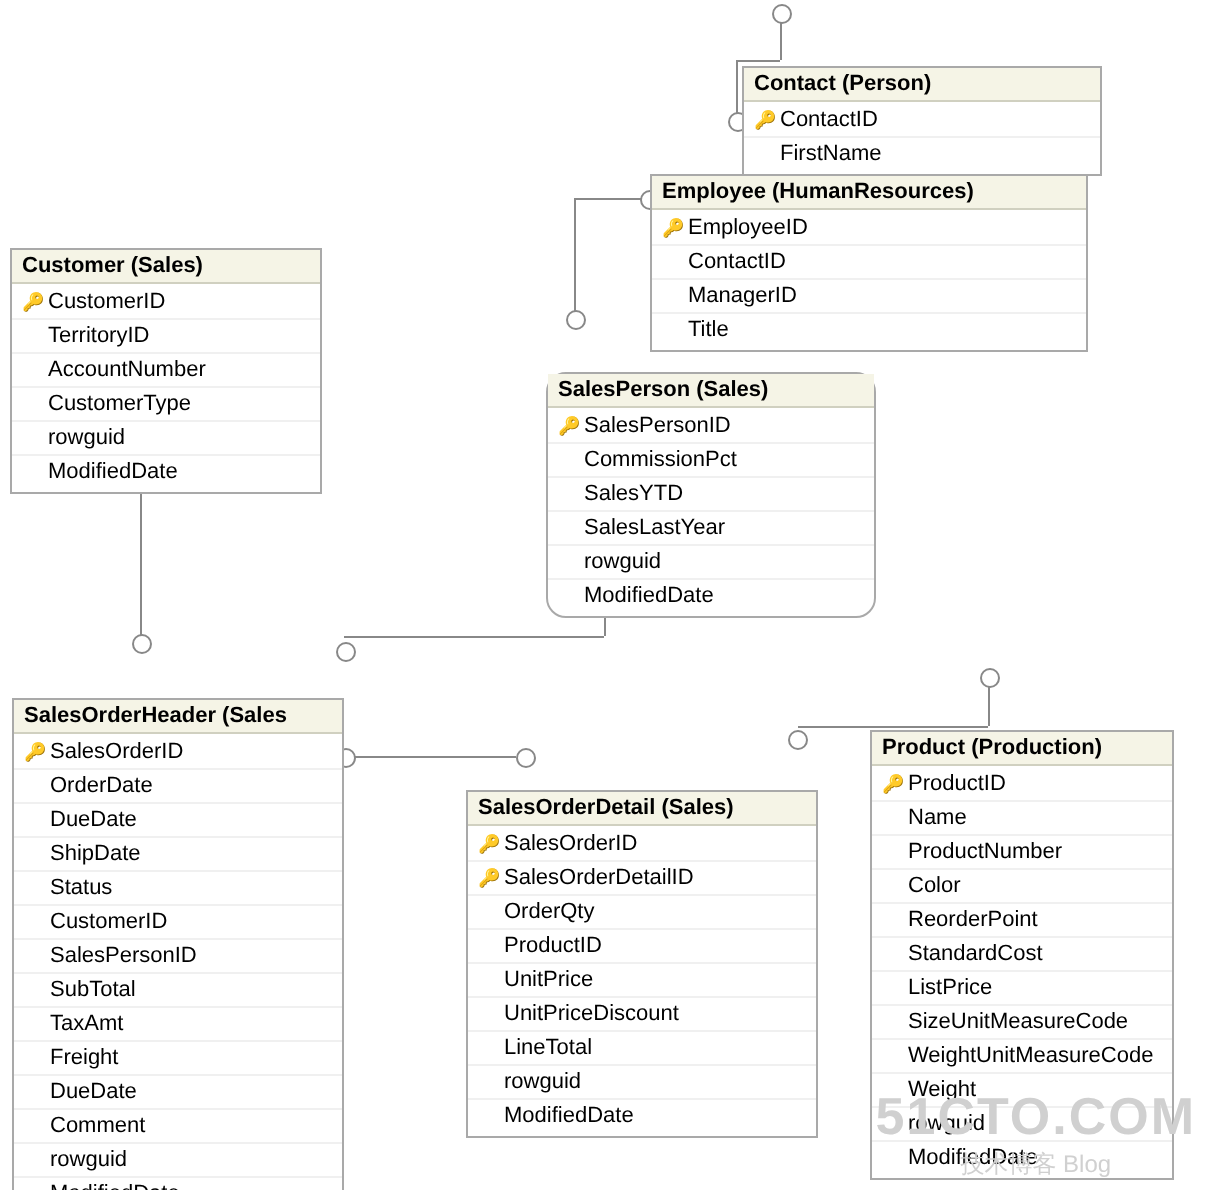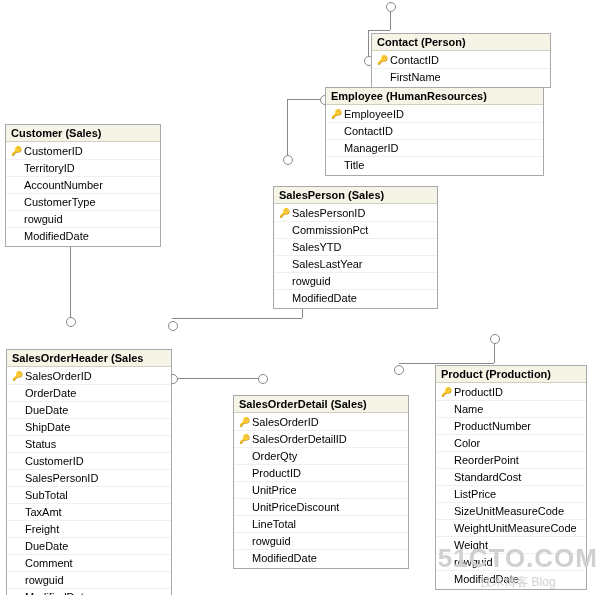--- a/index.html
+++ b/index.html
@@ -162,21 +162,21 @@
         <span class="key-slot"></span>
         <span>rowguid</span>
       </div>
       <div class="col">
         <span class="key-slot"></span>
         <span>ModifiedDate</span>
       </div>
     </div>
 </div>
 
-<div class="table" style="left:273px; top:162px; width:165px;">
+<div class="table" style="left:273px; top:162px; width:165px;border-radius:10px;">
   <div class="table-title">SalesPerson (Sales)</div>
   <div class="columns">
       <div class="col">
         <span class="key-slot"><span class="key-icon">🔑</span></span>
         <span>SalesPersonID</span>
       </div>
       <div class="col">
         <span class="key-slot"></span>
         <span>CommissionPct</span>
       </div>

